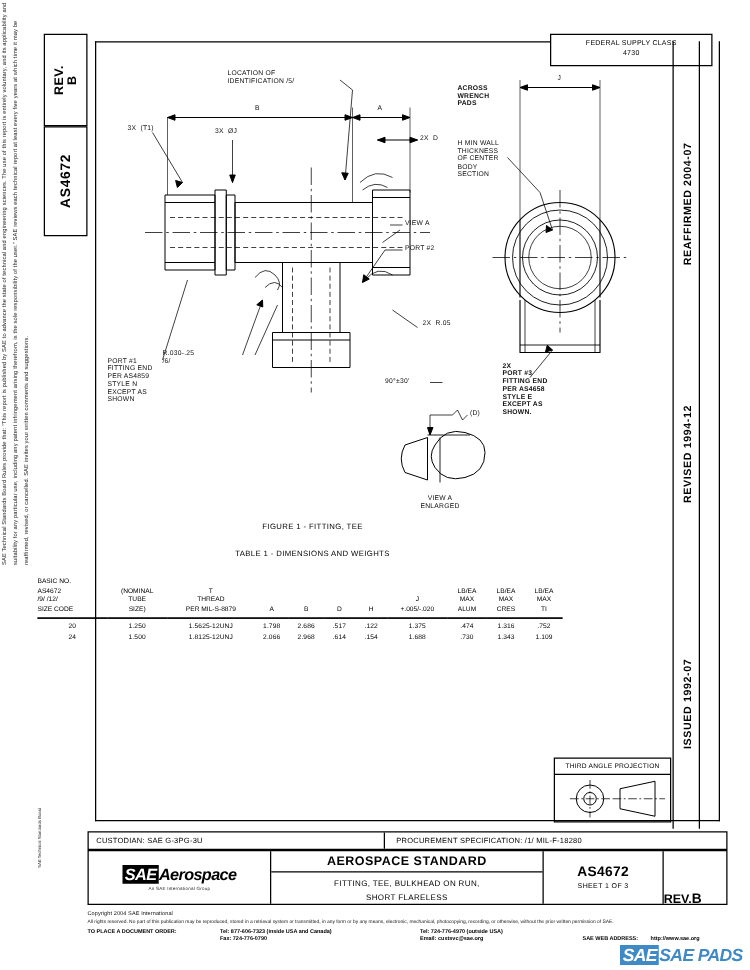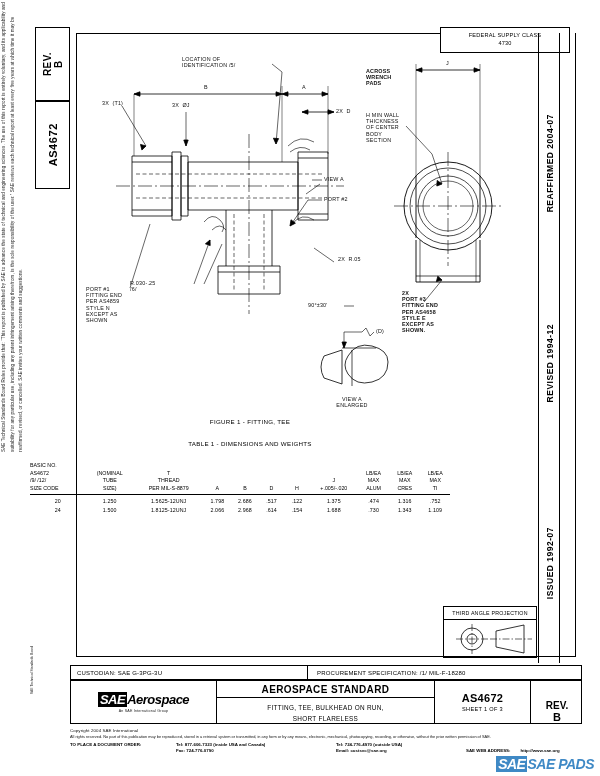--- a/index.html
+++ b/index.html
@@ -103,22 +103,22 @@
   #custodian-sep { position: absolute; left: 236px; top: 0; width: 1px; height: 100%; background: #000; }
   #custodian-txt { position: absolute; left: 6px; top: 3.5px; font-size: 6px; letter-spacing:.2px;}
   #procspec-txt { position: absolute; left: 246px; top: 3.5px; font-size: 6px; letter-spacing:.2px;}
 
   #title-block { left: 70px; top: 680px; width: 512px; height: 44px; }
   #tb-logo { position: absolute; left: 0; top: 0; width: 146px; height: 100%; border-right: 1px solid #000;
              display:flex; flex-direction:column; align-items:center; justify-content:center; }
   #tb-mid  { position: absolute; left: 146px; top: 0; width: 218px; height: 100%; border-right: 1px solid #000; }
   #tb-as   { position: absolute; left: 364px; top: 0; width: 96px; height: 100%; border-right: 1px solid #000;
              display:flex; flex-direction:column; align-items:center; justify-content:center; }
-  #tb-rev  { position: absolute; left: 460px; top: 0; width: 52px; height: 100%;
-             display:flex; flex-direction:column; align-items:center; justify-content:flex-end; }
+  #tb-rev  { position: absolute; left: 460px; top: 17px; width: 52px; height: 100%;
+             display:flex; align-items:center; justify-content:flex-start; }
 
   #tb-std { height: 17px; border-bottom: 1px solid #000; text-align: center;
             font-size: 10px; font-weight: bold; padding-top: 3px; letter-spacing: .4px; }
   #tb-desc { text-align: center; font-size: 6.4px; line-height: 1.7; padding-top: 5px; letter-spacing:.3px;}
 
   .sae-wordmark { font-size: 13px; font-weight: bold; font-style: italic; letter-spacing: -0.5px; }
   .sae-sae { background:#000; color:#fff; padding: 0 2px; font-style: italic; }
   .sae-sub { font-size: 3.6px; margin-top: 2px; color: #222; letter-spacing: .2px;}
 
   #tb-asnum { font-size: 11px; font-weight: bold; letter-spacing: .3px; }

